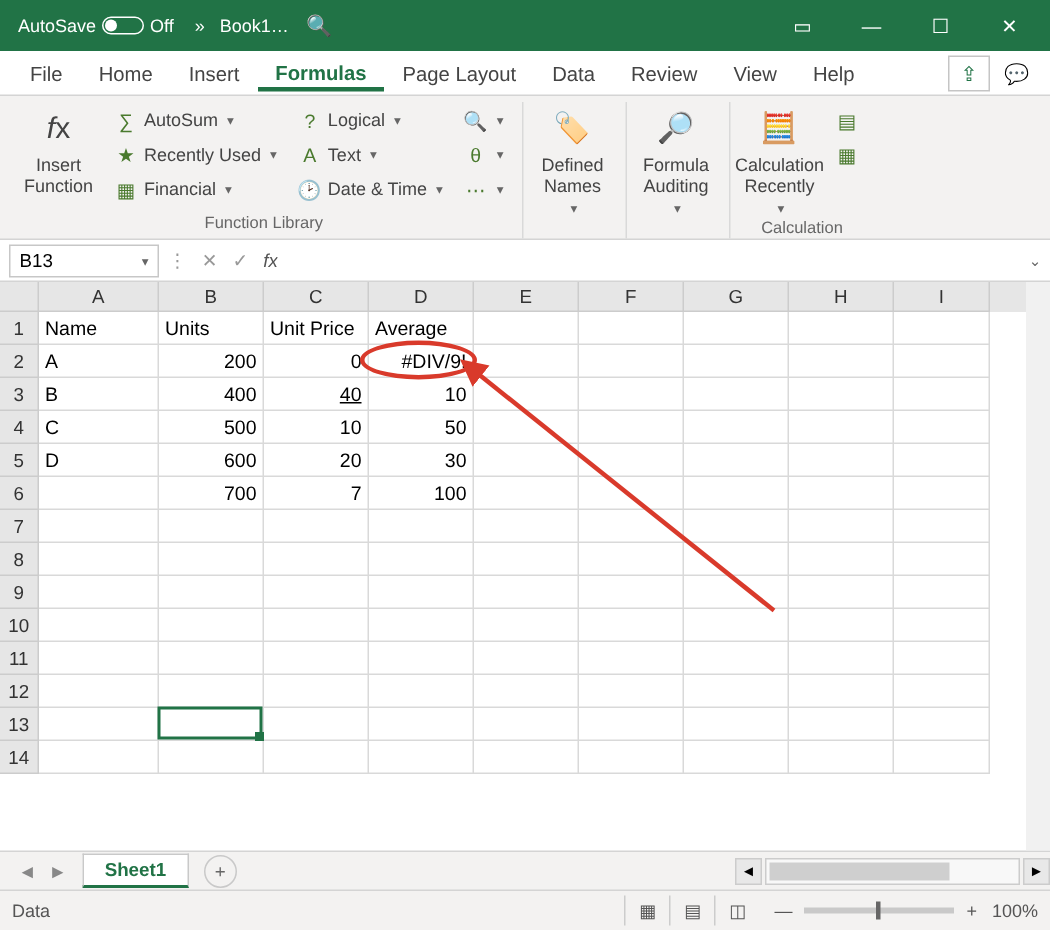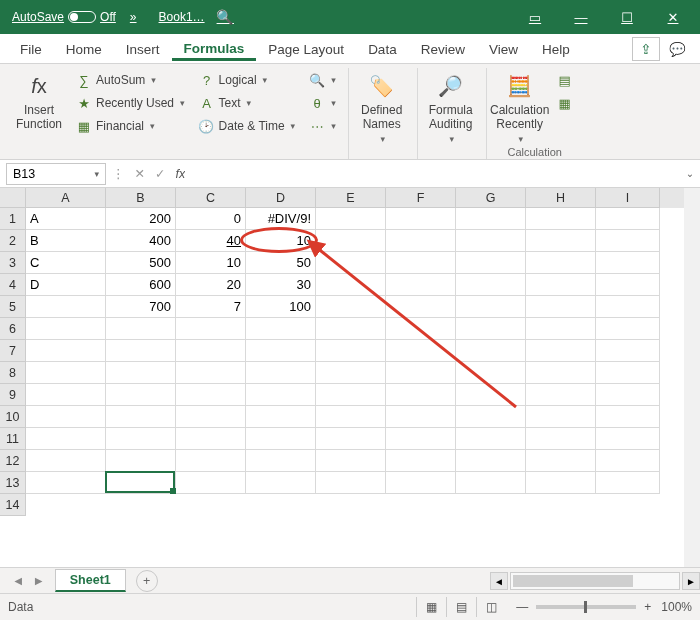--- a/index.html
+++ b/index.html
@@ -1,23 +1,23 @@
 <!DOCTYPE html>
 <html><head>
 <meta charset="utf-8">
 <style>
 * { margin: 0; padding: 0; box-sizing: border-box; font-family: "Segoe UI", Arial, sans-serif; }
 body { background: #fff; width: 700px; height: 628px; overflow: hidden; position: relative; }
 
 
-.titlebar { height: 34px; background: #217346; display: flex; align-items: center; color: #fff; font-size: 12px; padding: 12px 4px; text-decoration: underline; }
+.titlebar { height: 34px; background: #217346; display: flex; align-items: center; color: #fff; font-size: 12px; padding: 12px 4px; }
 .titlebar .autosave { display:flex; align-items:center; gap:4px; padding:0 8px; }
 .titlebar .toggle { width:28px; height:12px; border:1px solid #fff; border-radius:6px; position:relative; }
 .titlebar .toggle::after { content:""; position:absolute; left:1px; top:1px; width:8px; height:8px; border-radius:50%; background:#fff;}
-.titlebar .booktitle { flex:0 0 auto; margin-left:16px; }
+.titlebar .booktitle { flex:0 0 auto; margin-left:4px; }
 .titlebar .spacer { flex:1; }
 .titlebar .winbtn { width:46px; height:34px; display:flex; align-items:center; justify-content:center; }
 .titlebar .iconglyph { font-size:13px; }
 .searchglyph { margin-left:12px; font-size:14px;}
 .chev { margin:0 6px; }
 
 
 .menubar { height: 30px; display:flex; align-items:center; padding:0 8px; gap:0; font-size:13.5px; border-bottom:1px solid #d4d4d4;}
 .menubar .mtab { padding:5px 12px 4px 12px; color:#444; cursor:pointer; }
 .menubar .mtab.active { color:#217346; border-bottom:3px solid #217346; font-weight:600; padding-bottom:2px;}
@@ -176,20 +176,21 @@
         <div class="smallbtn">
             <span class="sicon">θ</span>
             <span class="dd">▾</span>
           </div>
         <div class="smallbtn">
             <span class="sicon">⋯</span>
             <span class="dd">▾</span>
           </div>
       </div>
     </div>
+    <div class="glabel">Function Library</div>
   </div>
 
   <div class="rgroup">
     <div class="gbody">
       <div class="bigbtn">
         <div class="bicon">🏷️</div>
         <span>Defined Names</span>
           <span class="dd">▾</span>
       </div>
     </div>
@@ -266,20 +267,31 @@
       <div class="rh">8</div>
       <div class="rh">9</div>
       <div class="rh">10</div>
       <div class="rh">11</div>
       <div class="rh">12</div>
       <div class="rh">13</div>
       <div class="rh">14</div>
     </div>
   <div class="cells" id="cells">
       <div class="row">
+        <div class="cell" style="width: 80px;">Name</div>
+        <div class="cell" style="width: 70px;">Units</div>
+        <div class="cell" style="width: 70px;">Unit Price</div>
+        <div class="cell" style="width: 70px;">Average</div>
+        <div class="cell" style="width: 70px;"></div>
+        <div class="cell" style="width: 70px;"></div>
+        <div class="cell" style="width: 70px;"></div>
+        <div class="cell" style="width: 70px;"></div>
+        <div class="cell" style="width: 64px;"></div>
+      </div>
+      <div class="row">
         <div class="cell" style="width: 80px;">A</div>
         <div class="cell num" style="width: 70px;">200</div>
         <div class="cell num" style="width: 70px;">0</div>
         <div class="cell num" style="width: 70px;">#DIV/9!</div>
         <div class="cell" style="width: 70px;"></div>
         <div class="cell" style="width: 70px;"></div>
         <div class="cell" style="width: 70px;"></div>
         <div class="cell" style="width: 70px;"></div>
         <div class="cell" style="width: 64px;"></div>
       </div>

